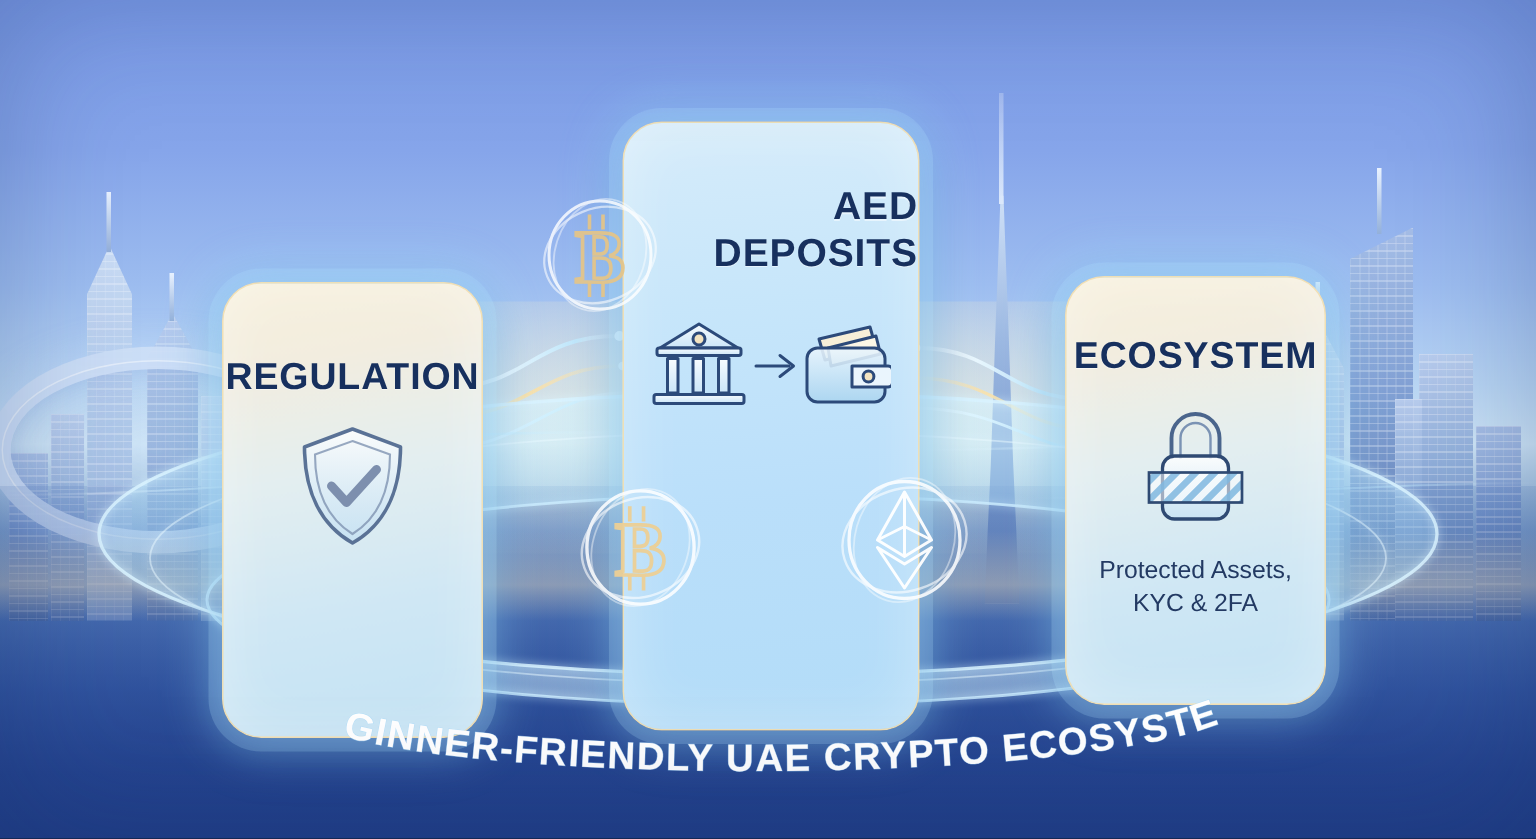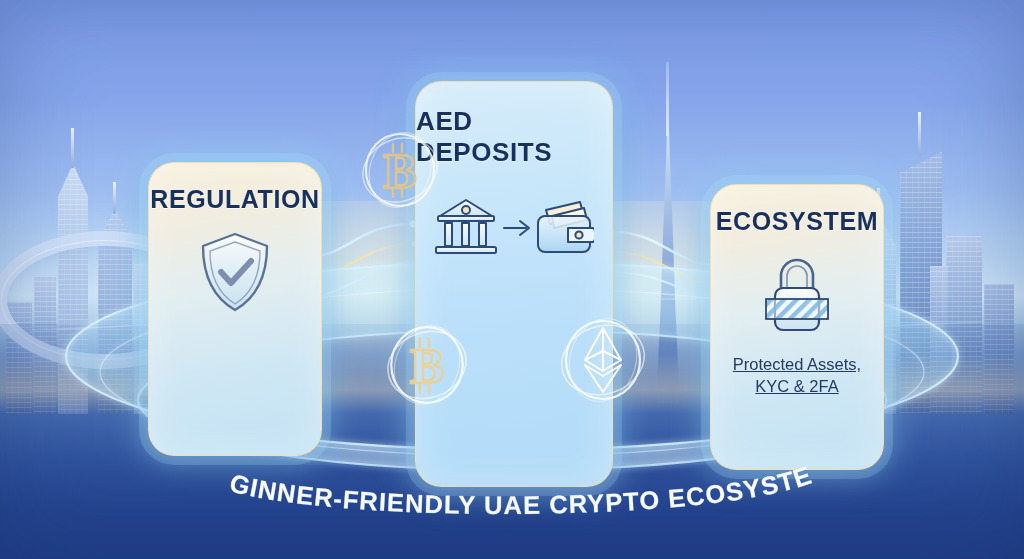--- a/index.html
+++ b/index.html
@@ -58,35 +58,35 @@
   .card{position:absolute;border-radius:26px;border:1.5px solid rgba(240,222,178,.95);
         box-shadow:0 0 0 9px rgba(180,228,255,.20),
                    0 0 30px 10px rgba(150,220,255,.45),
                    0 10px 34px rgba(25,50,110,.28),
                    inset 0 0 40px rgba(255,255,255,.35);
         display:flex;flex-direction:column;align-items:center;
         backdrop-filter:blur(1px);}
   .card.side{background:linear-gradient(170deg,#f7f0dc 0%,#f2eddf 18%,#e3eef0 42%,#cfe7f4 70%,#c2e2f4 100%);}
   .card.mid{background:linear-gradient(175deg,#d6ecfa 0%,#c7e6fa 30%,#badffa 62%,#b2dcf8 100%);}
 
-  .card-title{font-weight:700;letter-spacing:.6px;color:#17305e;text-align:left;
-              text-shadow:0 1px 0 rgba(255,255,255,.5);}
+  .card-title{font-weight:700;letter-spacing:.6px;color:#17305e;text-align:right;
+              text-shadow:0 1px 0 rgba(255,255,255,.5);margin-top:16px;}
   .card-desc{text-align:center;color:#233a63;line-height:1.32;}
 
-  .c-left{left:148px;top:162px;width:172px;height:270px;padding-top:22px;}
+  .c-left{left:148px;top:188px;width:172px;height:270px;padding-top:32px;}
   .c-left .card-title{font-size:25px;}
   .c-left .card-desc{font-size:16.5px;margin-top:16px;}
 
   .c-mid{left:415px;top:81px;width:196px;height:380px;padding-top:24px;}
   .c-mid .card-title{font-size:26px;}
   .c-mid .card-desc{font-size:17px;margin-top:20px;}
 
   .c-right{left:710px;top:184px;width:172px;height:262px;padding-top:22px;}
   .c-right .card-title{font-size:25px;}
-  .c-right .card-desc{font-size:16.5px;margin-top:18px;text-decoration:underline;}
+  .c-right .card-desc{font-size:16.5px;margin-top:18px;}
 
   .icon-box{display:flex;align-items:center;justify-content:center;}
   .c-left .icon-box{margin-top:16px;}
   .c-mid .icon-box{margin-top:26px;}
   .c-right .icon-box{margin-top:16px;}
 
   
   .coin{position:absolute;pointer-events:none;}
 
   

